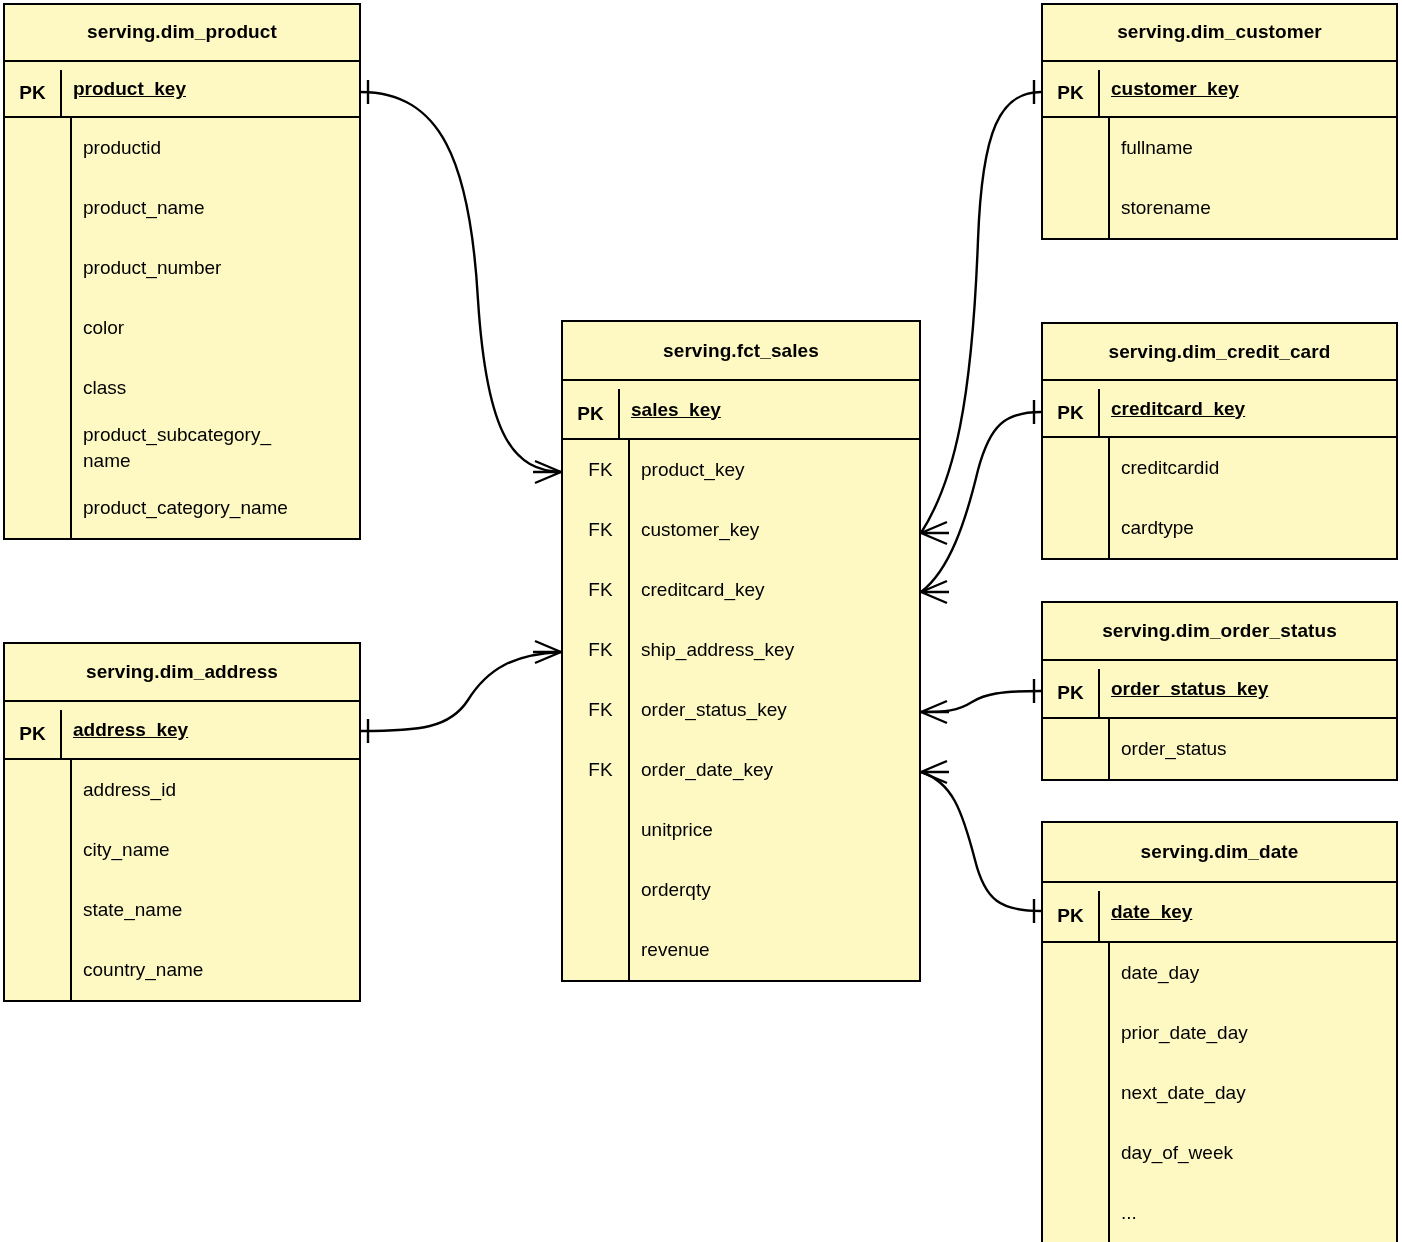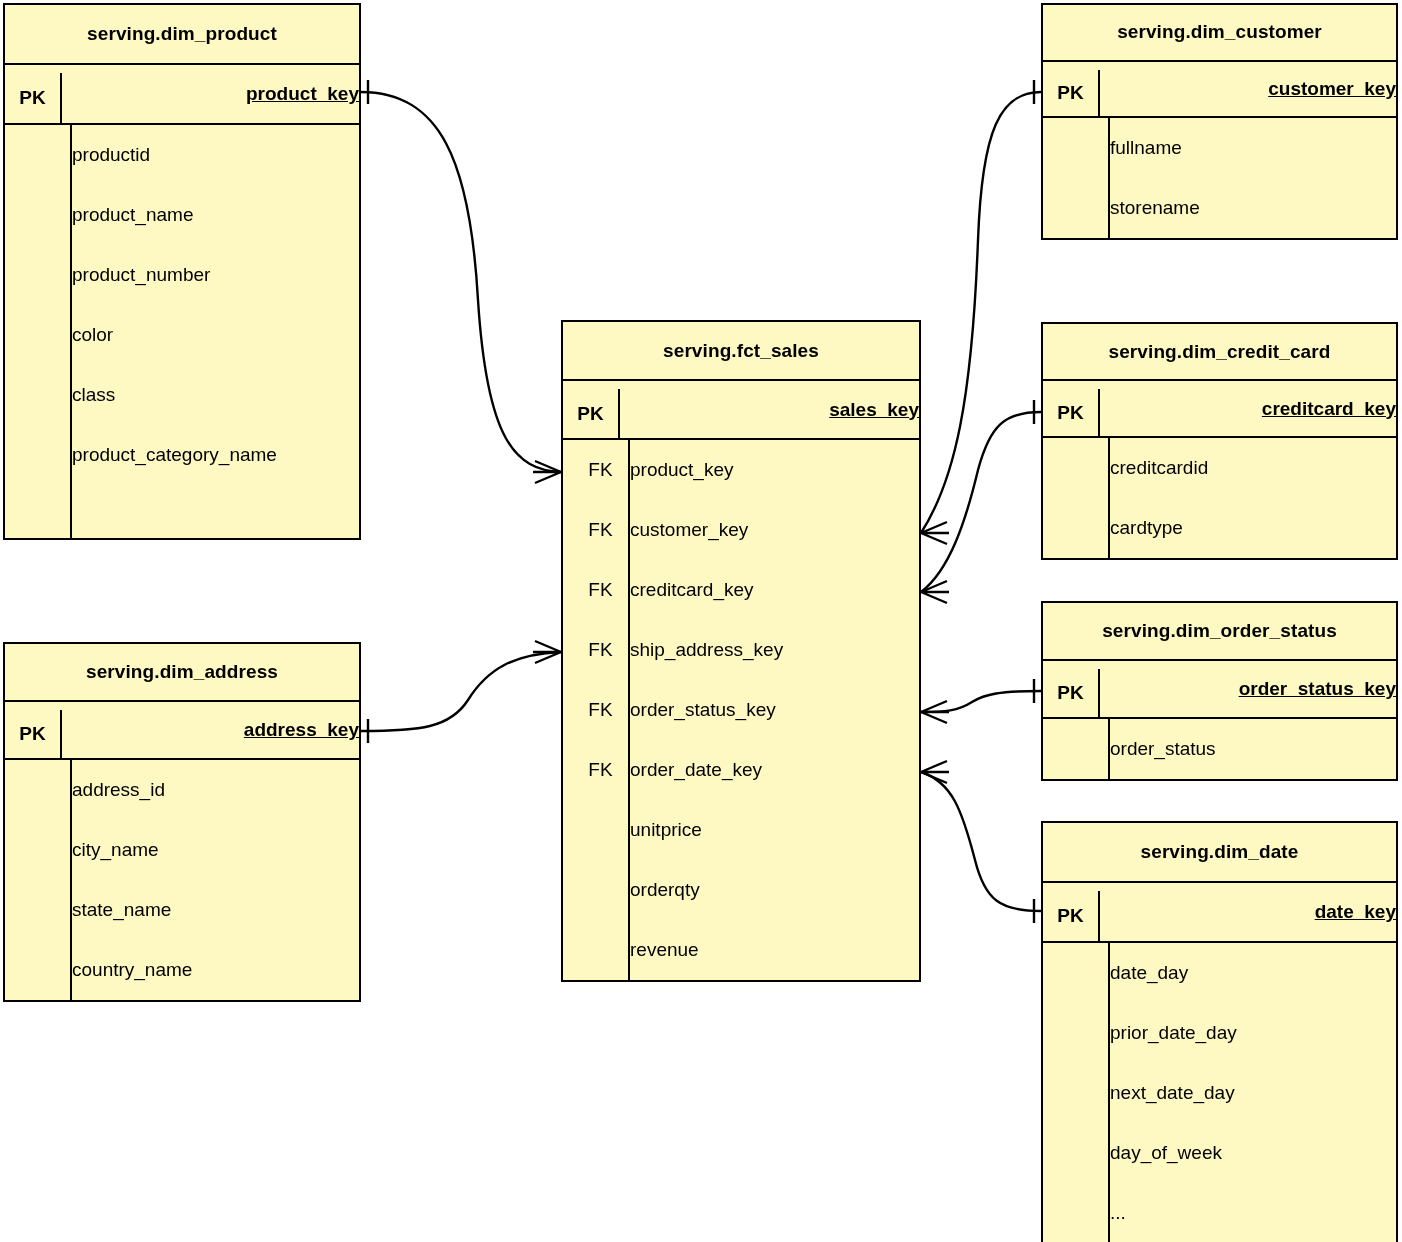--- a/index.html
+++ b/index.html
@@ -56,21 +56,21 @@
     justify-content:center;
     font-weight:bold;
     font-size:19px;
     margin-top:8px;
   }
   .namecol{
     box-sizing:border-box;
     flex:1 1 auto;
     display:flex;
     flex-direction:column;
-    text-align:right;
+    padding-left:11px;
   }
   .pk-row .namecol{
     justify-content:center;
   }
   .pk-name{
     font-weight:bold;
     font-size:19px;
     text-decoration:underline;
     white-space:nowrap;
   }
@@ -161,20 +161,26 @@
         </div>
     </div>
     <div class="attr-block">
       <div class="keycol"></div>
       <div class="namecol">
         <div class="attr">productid</div>
         <div class="attr">product_name</div>
         <div class="attr">product_number</div>
         <div class="attr">color</div>
         <div class="attr">class</div>
+        <div class="attr two-line">
+          <div>
+            <span>product_subcategory_</span>
+            <span>name</span>
+          </div>
+        </div>
         <div class="attr">product_category_name</div>
       </div>
     </div>
   </div>
 
   <div class="entity" style="left:3px;top:642px;width:358px;height:360px;">
     <div class="ent-title">serving.dim_address</div>
     <div class="pk-row">
       <div class="keycol">PK</div>
       <div class="namecol">

